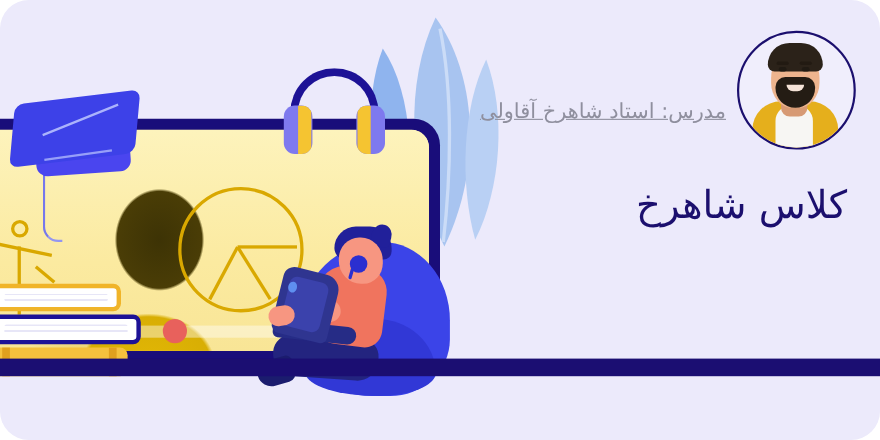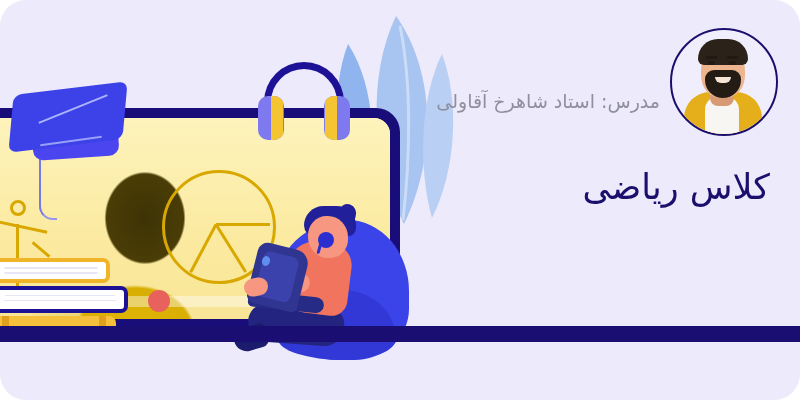--- a/index.html
+++ b/index.html
@@ -531,20 +531,21 @@
 
   .instructor {
     position: absolute;
     right: 140px;
     top: 90px;
     font-size: 19px;
     color: #8F8F9E;
     letter-spacing: .2px;
     white-space: nowrap;
     direction: rtl;
+    text-decoration: underline;
   }
 
   .subtitle {
     position: absolute;
     right: 30px;
     top: 166px;
     font-size: 35px;
     font-weight: 400;
     color: #1B0F6E;
     white-space: nowrap;
@@ -660,17 +661,17 @@
     <div class="av-mouth"></div>
     <div class="av-hair"></div>
     <div class="av-brow l"></div>
     <div class="av-brow r"></div>
     <div class="av-eye l"></div>
     <div class="av-eye r"></div>
   </div>
 
   <div class="instructor">مدرس: استاد شاهرخ آقاولی</div>
 
-  <div class="subtitle">کلاس ریاضی</div>
+  <div class="subtitle">کلاس شاهرخ</div>
 
 
   <div class="underbar"></div>
 </div>
 
 </body></html>

